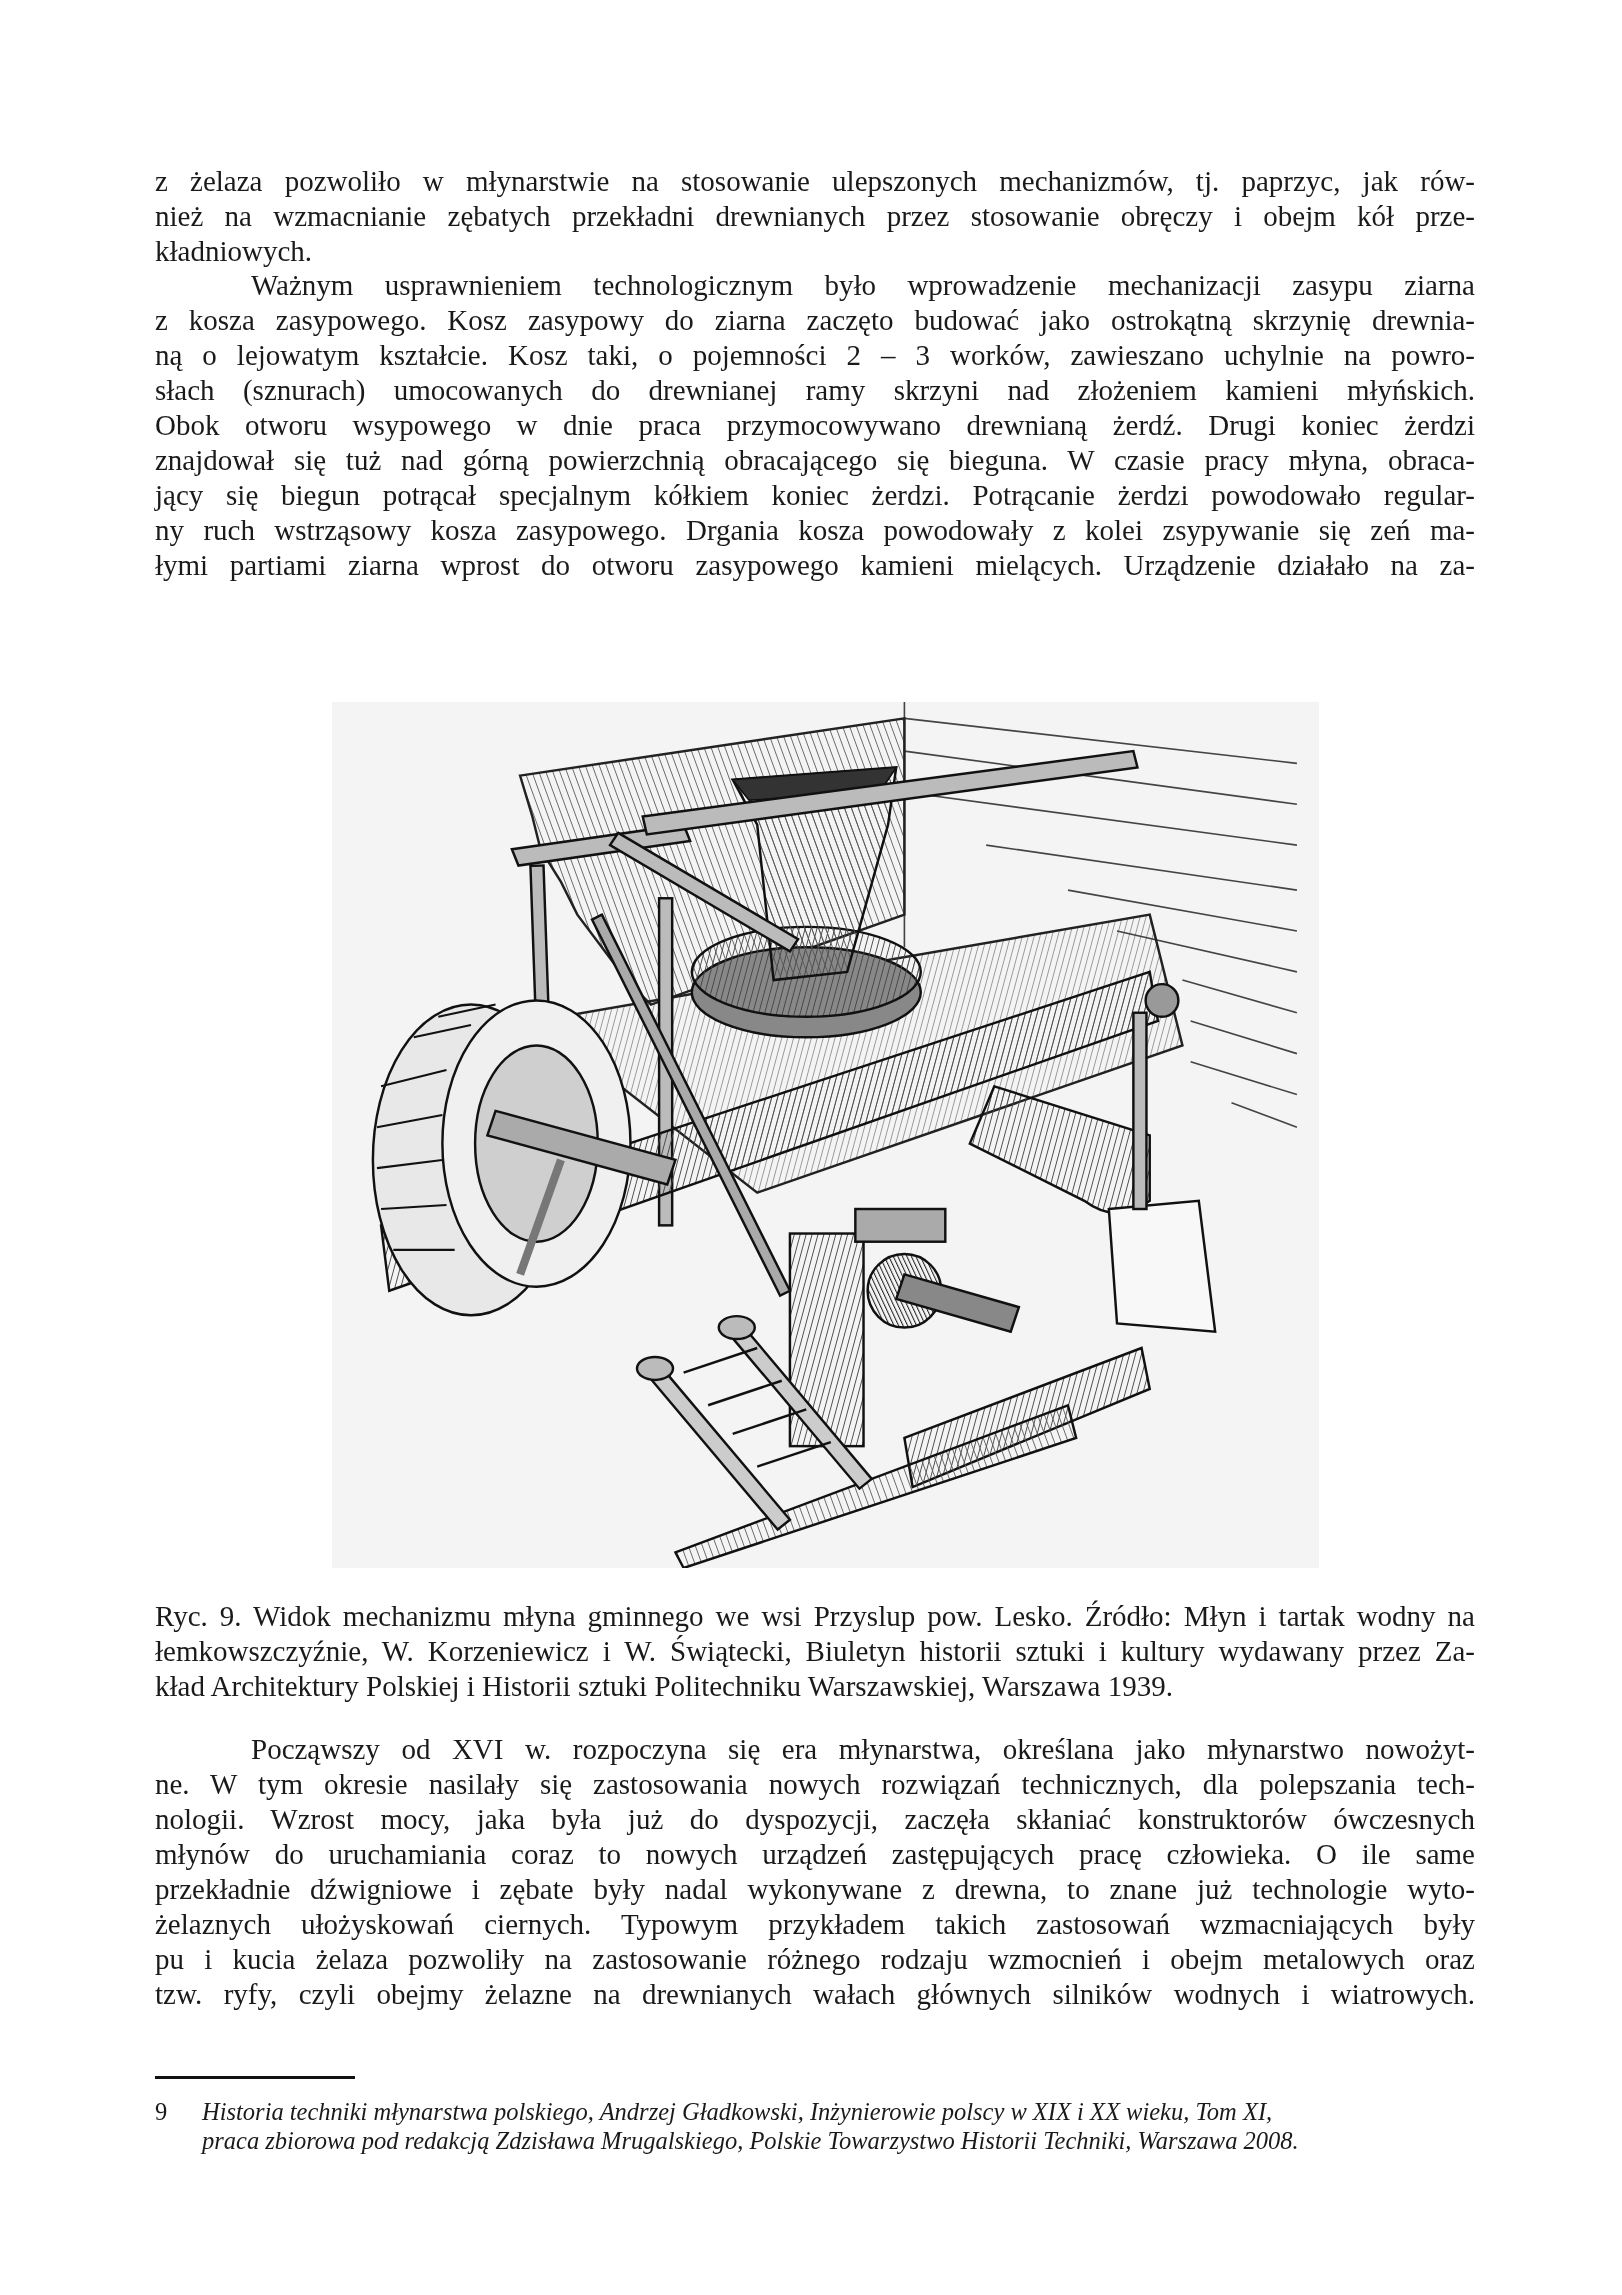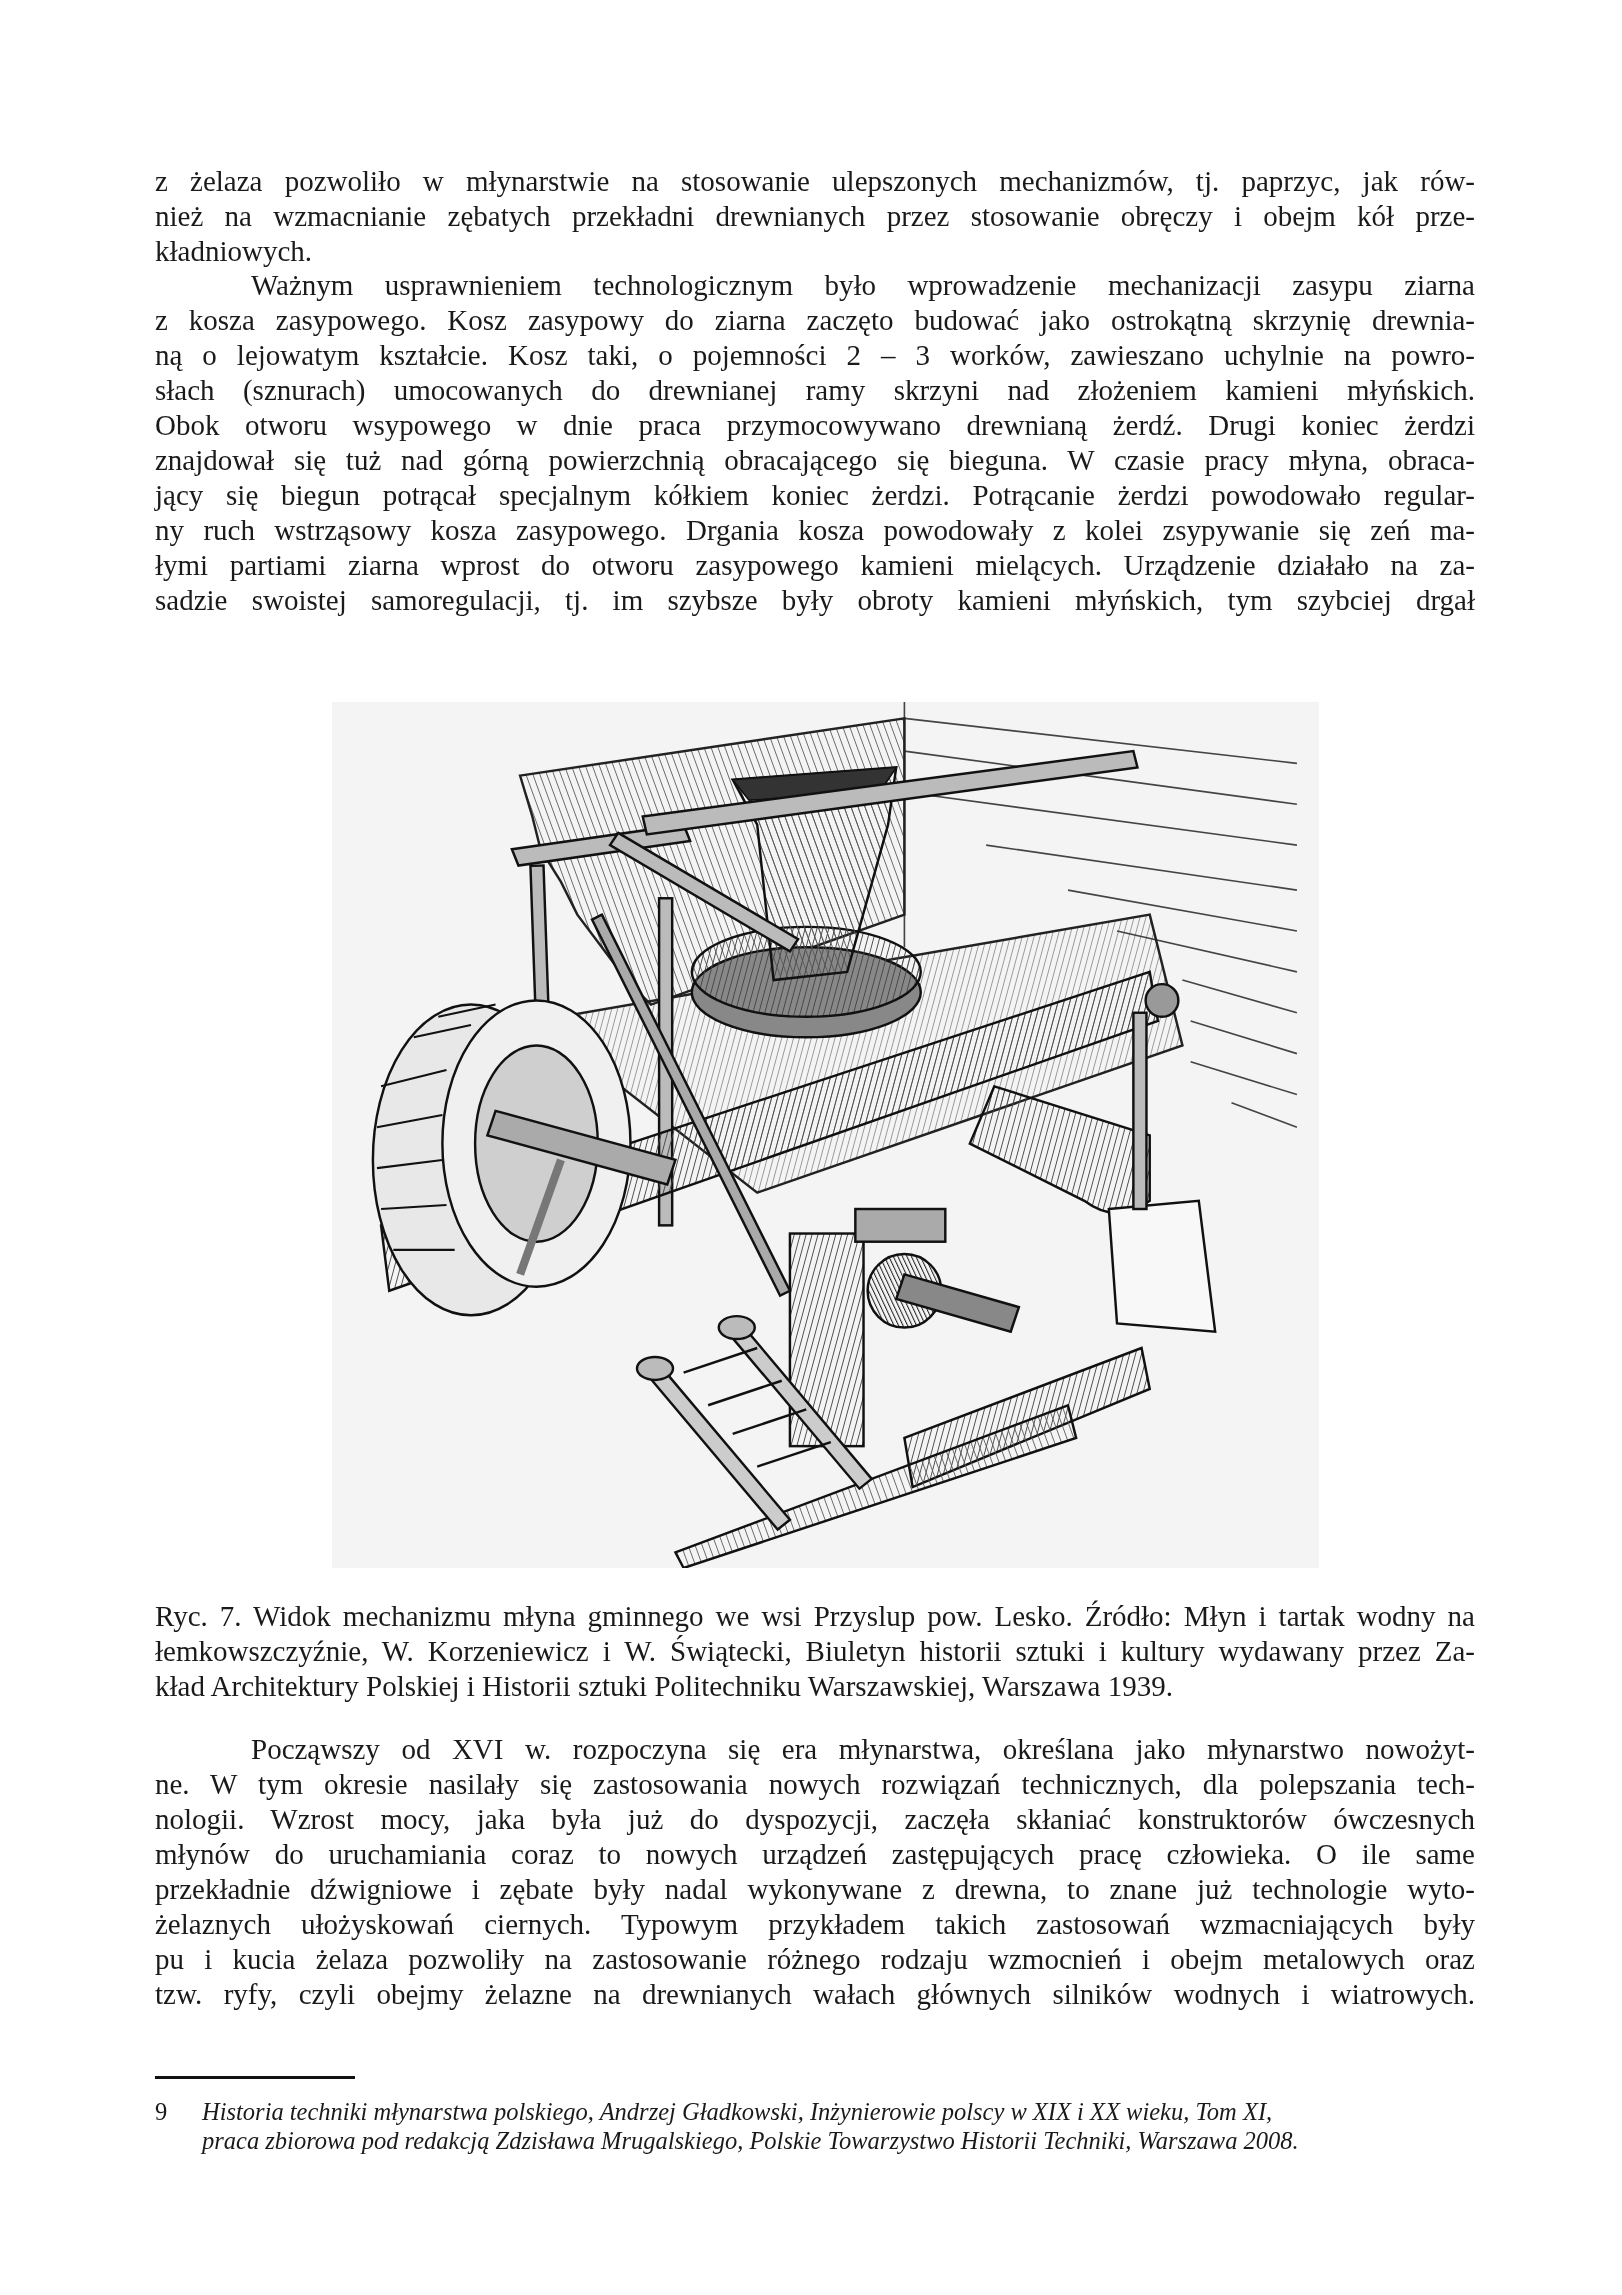--- a/index.html
+++ b/index.html
@@ -48,21 +48,20 @@
   <div class="txt" id="p2">
     <span class="line indent">Ważnym usprawnieniem technologicznym było wprowadzenie mechanizacji zasypu ziarna</span>
     <span class="line">z kosza zasypowego. Kosz zasypowy do ziarna zaczęto budować jako ostrokątną skrzynię drewnia-</span>
     <span class="line">ną o lejowatym kształcie. Kosz taki, o pojemności 2 – 3 worków, zawieszano uchylnie na powro-</span>
     <span class="line">słach (sznurach) umocowanych do drewnianej ramy skrzyni nad złożeniem kamieni młyńskich.</span>
     <span class="line">Obok otworu wsypowego w dnie praca przymocowywano drewnianą żerdź. Drugi koniec żerdzi</span>
     <span class="line">znajdował się tuż nad górną powierzchnią obracającego się bieguna. W czasie pracy młyna, obraca-</span>
     <span class="line">jący się biegun potrącał specjalnym kółkiem koniec żerdzi. Potrącanie żerdzi powodowało regular-</span>
     <span class="line">ny ruch wstrząsowy kosza zasypowego. Drgania kosza powodowały z kolei zsypywanie się zeń ma-</span>
     <span class="line">łymi partiami ziarna wprost do otworu zasypowego kamieni mielących. Urządzenie działało na za-</span>
-    <span class="line">sadzie swoistej samoregulacji, tj. im szybsze były obroty kamieni młyńskich, tym szybciej drgał</span>
   </div>
 
   <div class="figure" title="Widok mechanizmu młyna gminnego — rysunek: koło wodne, kosz zasypowy, kamienie młyńskie, drabina, rynna">
     <svg viewBox="0 0 1207 1059" xmlns="http://www.w3.org/2000/svg">
       <defs>
         <pattern id="hatch" width="8" height="8" patternUnits="userSpaceOnUse" patternTransform="rotate(-20)">
           <line x1="0" y1="0" x2="0" y2="8" stroke="#555" stroke-width="2"></line>
         </pattern>
         <pattern id="hatch2" width="7" height="7" patternUnits="userSpaceOnUse" patternTransform="rotate(15)">
           <line x1="0" y1="0" x2="0" y2="7" stroke="#444" stroke-width="2.2"></line>
@@ -148,21 +147,21 @@
         <line x1="460" y1="860" x2="550" y2="830"></line>
         <line x1="490" y1="895" x2="580" y2="865"></line>
         <line x1="520" y1="935" x2="610" y2="905"></line>
       </g>
 
       <path d="M330 260 L560 720 L548 726 L318 266 Z" fill="#aaa" stroke="#111" stroke-width="3"></path>
     </svg>
   </div>
 
   <div class="txt" id="caption">
-    <span class="line">Ryc. 7. Widok mechanizmu młyna gminnego we wsi Przyslup pow. Lesko. Źródło: Młyn i tartak wodny na</span>
+    <span class="line">Ryc. 9. Widok mechanizmu młyna gminnego we wsi Przyslup pow. Lesko. Źródło: Młyn i tartak wodny na</span>
     <span class="line">łemkowszczyźnie, W. Korzeniewicz i W. Świątecki, Biuletyn historii sztuki i kultury wydawany przez Za-</span>
     <span class="line last">kład Architektury Polskiej i Historii sztuki Politechniku Warszawskiej, Warszawa 1939.</span>
   </div>
 
   <div class="txt" id="p3">
     <span class="line indent">Począwszy od XVI w. rozpoczyna się era młynarstwa, określana jako młynarstwo nowożyt-</span>
     <span class="line">ne. W tym okresie nasilały się zastosowania nowych rozwiązań technicznych, dla polepszania tech-</span>
     <span class="line">nologii. Wzrost mocy, jaka była już do dyspozycji, zaczęła skłaniać konstruktorów ówczesnych</span>
     <span class="line">młynów do uruchamiania coraz to nowych urządzeń zastępujących pracę człowieka. O ile same</span>
     <span class="line">przekładnie dźwigniowe i zębate były nadal wykonywane z drewna, to znane już technologie wyto-</span>

